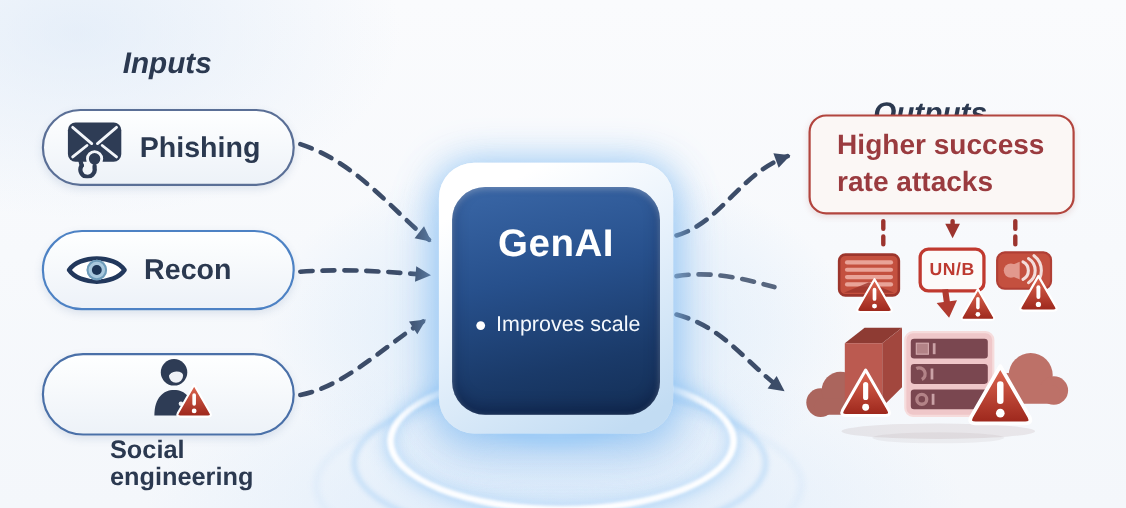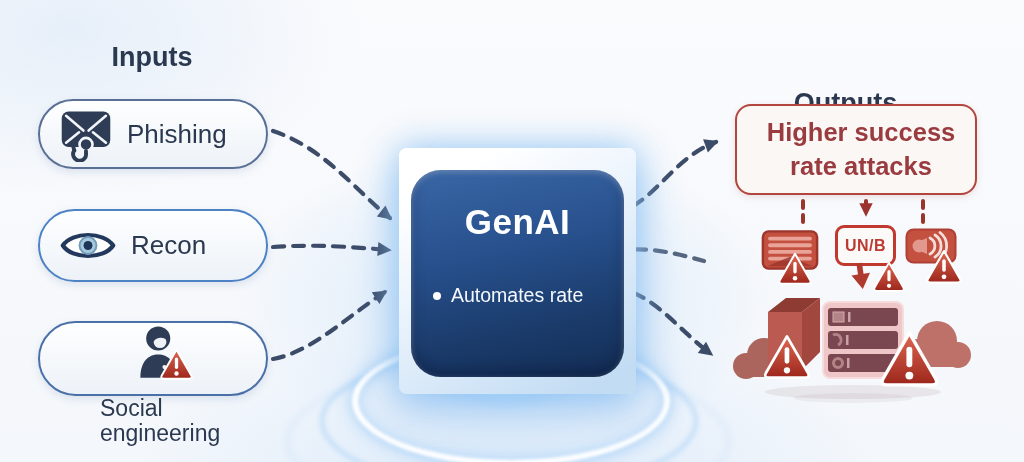--- a/index.html
+++ b/index.html
@@ -18,55 +18,55 @@
   .ripple{position:absolute;border-radius:50%;}
   .ripple1{left:352px;top:336px;width:306px;height:118px;border:6px solid rgba(255,255,255,.95);
            box-shadow:0 0 16px rgba(140,195,245,.85), inset 0 0 16px rgba(140,195,245,.6);filter:blur(1.5px);}
   .ripple2{left:320px;top:350px;width:370px;height:134px;border:4px solid rgba(150,200,246,.5);filter:blur(2.5px);}
   .ripple3{left:286px;top:362px;width:438px;height:152px;border:3px solid rgba(180,215,248,.35);filter:blur(3px);}
   .glow-core{position:absolute;left:428px;top:350px;width:154px;height:62px;
              background:radial-gradient(ellipse at center, rgba(255,255,255,1), rgba(190,225,255,.75) 40%, rgba(0,0,0,0) 72%);
              filter:blur(2px);}
 
   
-  .heading{position:absolute;font-size:27px;font-weight:700;color:#2b3950;text-align:center;}
+  .heading{position:absolute;font-size:27px;font-weight:700;color:#2b3950;text-align:center;font-style:italic;}
   .inputs-heading{left:38px;top:42px;width:228px;}
   .outputs-heading{left:758px;top:42px;width:175px;margin-top:46px;}
 
   
   .pill{position:absolute;left:38px;width:230px;border-radius:40px;box-sizing:border-box;
         background:linear-gradient(180deg,#feffff,#edf2f8);
         display:flex;align-items:center;gap:15px;padding-left:20px;
         box-shadow:0 3px 8px rgba(70,100,150,.15);}
   .pill-phishing{top:99px;height:70px;border:2px solid #5a6f96;}
   .pill-recon{top:209px;height:73px;border:2px solid #4d82c4;}
   .pill-social{top:321px;height:75px;border:2px solid #4a70a8;flex-direction:column;}
-  .pill-label{font-size:26px;font-weight:400;color:#2b3950;}
+  .pill-label{font-size:26px;font-weight:700;color:#2b3950;}
   .pill-social .pill-label{font-size:23px;line-height:1.08;width:126px;}
   .pill-icon{position:relative;flex:none;}
   .social-icon-wrap{width:56px;height:58px;}
   .social-warn{position:absolute;left:24px;top:25px;}
 
   
-  .genai-frame{position:absolute;left:399px;top:148px;width:237px;height:246px;border-radius:8px;
+  .genai-frame{position:absolute;left:399px;top:148px;width:213px;height:246px;border-radius:32px;
       background:linear-gradient(150deg,#ffffff 15%,#eaf3fc 45%,#c2dcf3 92%);
       box-shadow:0 0 34px rgba(140,195,245,.85),0 16px 44px rgba(120,175,235,.45);}
   .genai-inner{position:absolute;left:12px;right:12px;top:22px;bottom:17px;border-radius:30px;
       background:linear-gradient(168deg,#3a67a7 0%,#27508c 40%,#1a3a69 75%,#132e55 100%);
       box-shadow:inset 0 2px 6px rgba(255,255,255,.28), inset 0 -6px 14px rgba(0,10,40,.35);}
   .genai-title{margin-top:32px;text-align:center;color:#ffffff;font-size:35px;font-weight:700;letter-spacing:.5px;}
   .genai-bullets{list-style:none;margin:42px 0 0;padding:0 6px 0 22px;}
   .genai-bullets li{display:flex;align-items:center;gap:10px;color:#f4f8fd;font-size:19.5px;margin-bottom:14px;}
   .bullet-dot{width:8px;height:8px;border-radius:50%;background:#ffffff;flex:none;}
 
   
   .attack-box{position:absolute;left:735px;top:104px;width:242px;height:91px;box-sizing:border-box;
       border:2.5px solid #b2453e;border-radius:16px;background:#fbf7f5;
       box-shadow:0 2px 6px rgba(160,70,60,.15);display:flex;align-items:center;padding-left:24px;}
-  .attack-text{font-size:25.5px;font-weight:700;color:#9a3b3f;line-height:1.32;width:200px;text-align:center;}
+  .attack-text{font-size:25.5px;font-weight:700;color:#9a3b3f;line-height:1.32;width:200px;}
 
   .abs{position:absolute;}
   .unb-badge{position:absolute;left:835px;top:225px;width:61px;height:41px;box-sizing:border-box;
       border:3px solid #c0392f;border-radius:9px;background:#fcfaf9;
       display:flex;align-items:center;justify-content:center;}
   .unb-text{font-size:16px;font-weight:800;color:#bd3a31;letter-spacing:.5px;}
 
   svg{display:block;}
   .connectors{position:absolute;left:0;top:0;pointer-events:none;}
 </style>
@@ -165,21 +165,21 @@
     </span>
     <span class="pill-label">Social engineering</span>
   </div>
 
   <div class="genai-frame layer2">
     <div class="genai-inner">
       <div class="genai-title">GenAI</div>
       <ul class="genai-bullets">
         <li>
           <span class="bullet-dot"></span>
-          <span>Automates rate</span>
+          <span>Improves scale</span>
         </li>
       </ul>
     </div>
   </div>
 
   <div class="heading outputs-heading layer2">Outputs</div>
 
   <div class="attack-box layer2">
     <div class="attack-text">Higher success rate attacks</div>
   </div>

